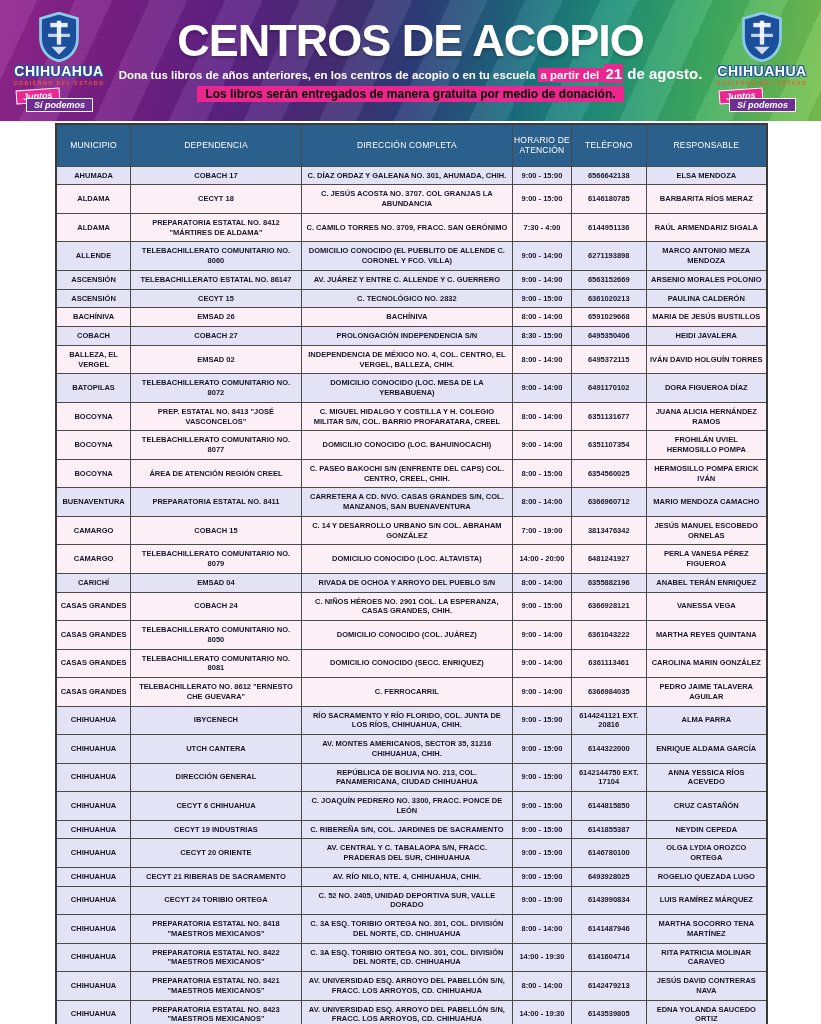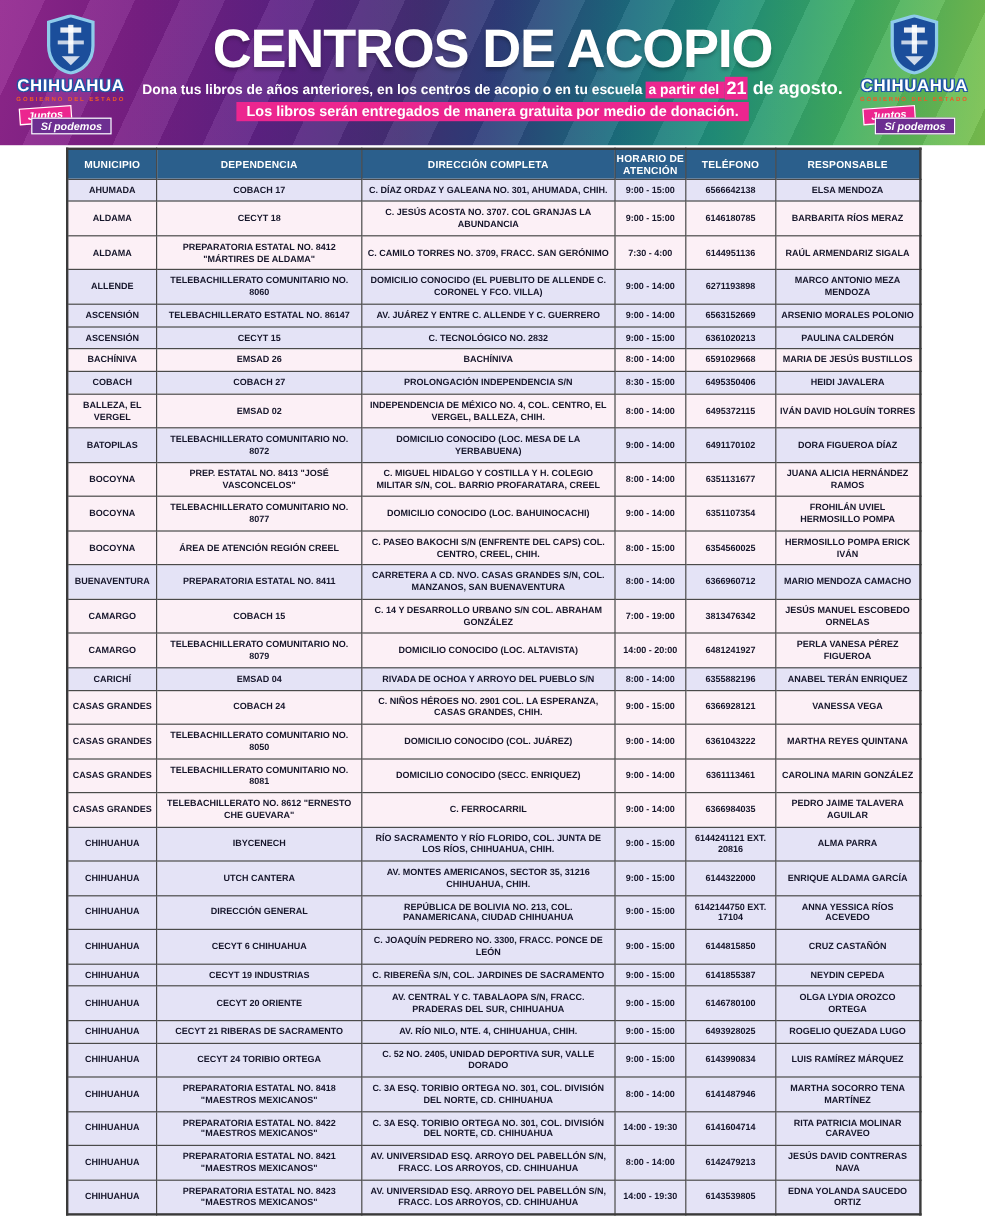--- a/index.html
+++ b/index.html
@@ -24,27 +24,27 @@
     font-size:9px; padding:1px 6px; transform:rotate(-4deg); border:1px solid #fff; }
   .ribbon2{ position:absolute; left:10px; top:9px; background:#6d2e91; color:#fff; font-style:italic; font-weight:bold;
     font-size:9px; padding:1px 7px; border:1px solid #fff; }
   .center{ flex:1 1 auto; text-align:center; color:#fff; padding-top:2px; }
   .title{ font-weight:bold; font-size:45px; line-height:40px; letter-spacing:-1px; text-shadow:0 2px 3px rgba(0,0,0,.25); }
   .subtitle{ margin-top:4px; font-size:11.5px; font-weight:bold; white-space:nowrap; }
   .subtitle .hl{ background:#ec268f; padding:1px 2px; }
   .subtitle .big{ font-size:15px; }
   .subtitle .big.onpink{ background:#ec268f; padding:1px 1px; }
   .note-line{ margin-top:2px; }
-  .note{ display:inline-block; background:#ec268f; color:#ffffff; font-size:12px; font-weight:bold; padding:1px 8px; }
+  .note{ display:inline-block; background:#ec268f; color:#000000; font-size:12px; font-weight:bold; padding:1px 8px; }
 
   
   .table-wrap{ margin:2px 53px 0 55px; }
   table{ width:100%; border-collapse:collapse; border:2px solid #3a3a3a; }
   th,td{ border:1px solid #4a4a4a; text-align:center; vertical-align:middle; }
-  thead th{ background:#2b5f8c; color:#fff; font-size:8.5px; font-weight:bold; height:25px; white-space:pre-line; letter-spacing:.2px;margin-left:12px; }
+  thead th{ background:#2b5f8c; color:#fff; font-size:8.5px; font-weight:normal; height:42px; white-space:pre-line; letter-spacing:.2px;margin-left:12px; }
   tbody td{ font-size:7.5px; font-weight:bold; color:#15152a; padding:4px 3px; line-height:1.3; white-space:pre-line; }
   tr.shade-a td{ background:#e4e3f6; }
   tr.shade-b td{ background:#fcf0f6; }
   col.c1{width:10.5%} col.c2{width:24%} col.c3{width:29.7%} col.c4{width:8.3%} col.c5{width:10.5%} col.c6{width:17%}
 </style>
 </head>
 <body>
 
 <div class="page">
 

